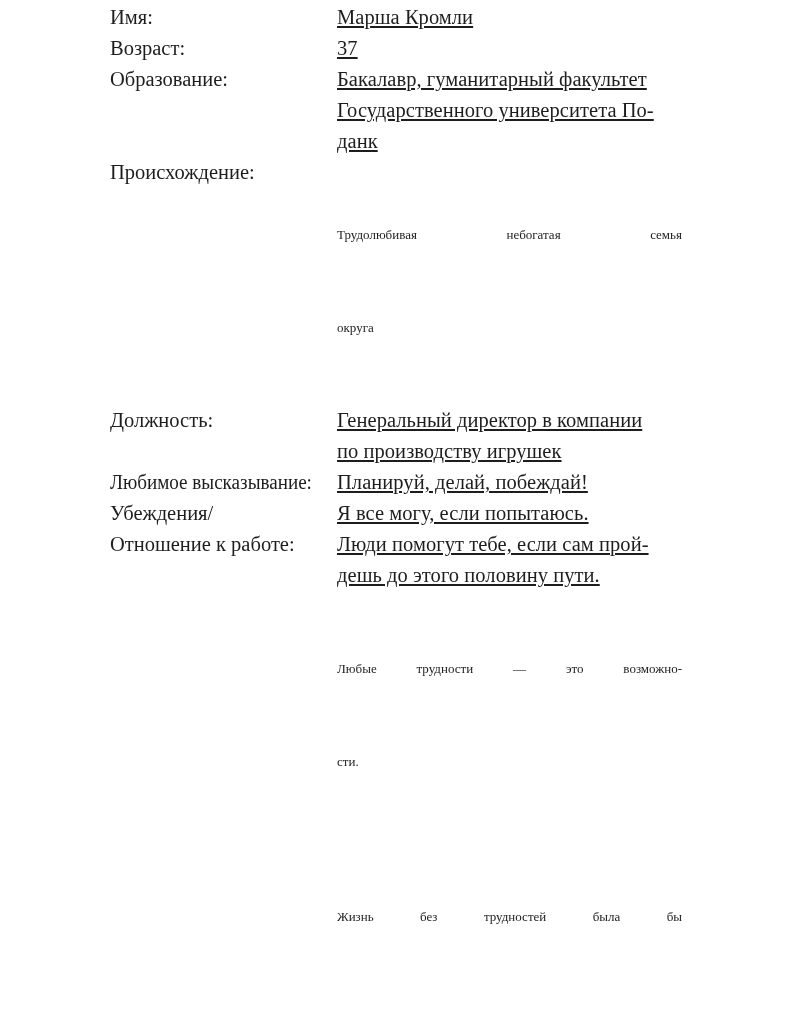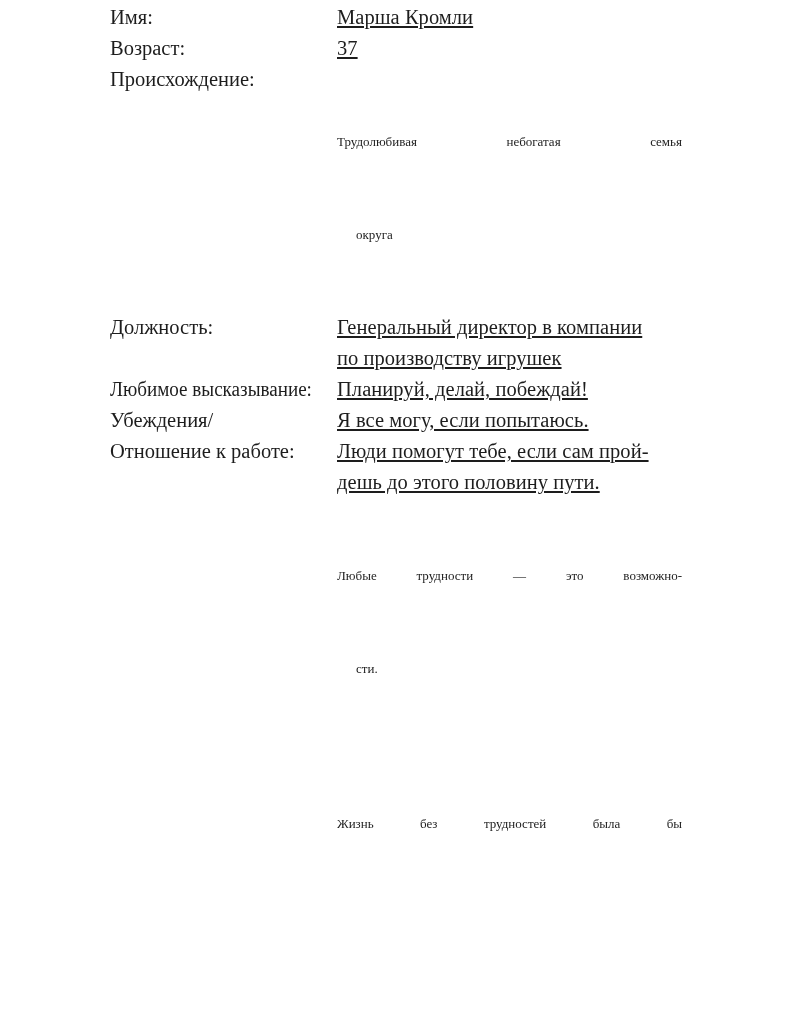--- a/index.html
+++ b/index.html
@@ -78,21 +78,20 @@
     text-align-last: left;
     white-space: pre-wrap;
   }
   .para-justify .jline {
     display: block;
     text-align: justify;
     text-align-last: justify;
   }
   .para-justify .jline.last {
     text-align-last: left;
-    margin-left: 19px;
   }
 </style>
 </head>
 <body>
 
 <div class="page">
   <div class="profile-table">
 
     <div class="row">
       <div class="label-col">
@@ -105,20 +104,30 @@
 
     <div class="row">
       <div class="label-col">
         <div class="label-line">Возраст:</div>
       </div>
       <div class="value-col">
         <div class="line">37</div>
       </div>
     </div>
 
+    <div class="row">
+      <div class="label-col">
+        <div class="label-line">Образование:</div>
+      </div>
+      <div class="value-col">
+        <div class="line">Бакалавр, гуманитарный факультет</div>
+        <div class="line">Государственного университета По-</div>
+        <div class="line">данк</div>
+      </div>
+    </div>
 
     <div class="row">
       <div class="label-col">
         <div class="label-line">Происхождение:</div>
       </div>
       <div class="value-col para-justify">
         <span class="jline">Трудолюбивая небогатая семья</span>
         <span class="jline last">округа</span>
       </div>
     </div>

